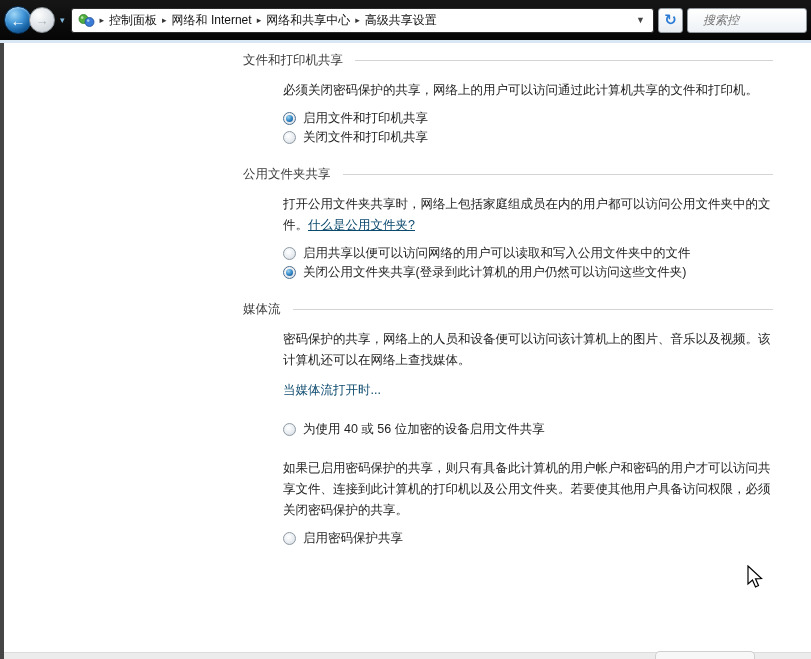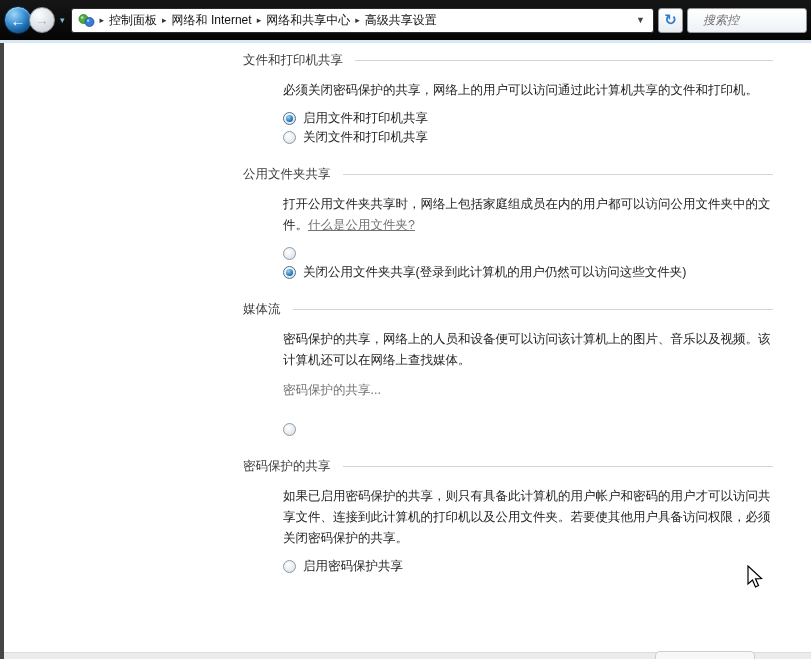--- a/index.html
+++ b/index.html
@@ -73,21 +73,21 @@
     border-radius:5px 5px 0 0; z-index:4;
   }
 
   
   .content { position:absolute; top:43px; left:0; width:811px; padding:9px 38px 0 243px; }
   .setting { margin-bottom:19px; }
   .sec-head { display:flex; align-items:center; height:17px; }
   .sec-title { font-size:12.5px; color:#3c3c3c; white-space:nowrap; }
   .sec-rule { flex:1 1 auto; border-top:1px solid #d4d4d4; margin-left:12px; }
   .desc { font-size:12.5px; line-height:21px; color:#1e1e1e; margin:11px 0 8px 40px; max-width:492px; }
-  .link { color:#737373; cursor:pointer; }
+  .link { color:#0c4a6e; cursor:pointer; }
   .link.underline { text-decoration:underline; }
   .action-link { display:inline-block; margin:3px 0 2px 40px; font-size:12.5px; }
 
   .options { margin-left:40px; }
   .opt { display:flex; align-items:center; gap:7px; height:19px; position:relative; }
   .radio {
     width:13px; height:13px; border-radius:50%; flex:0 0 auto;
     border:1px solid #8e9aa5;
     background:radial-gradient(circle at 40% 35%, #ffffff 0%, #e9edf1 55%, #cfd6dc 100%);
     position:relative;
@@ -171,50 +171,48 @@
 
   <section class="setting">
     <div class="sec-head">
       <span class="sec-title">公用文件夹共享</span>
       <span class="sec-rule"></span>
     </div>
     <p class="desc"><span>打开公用文件夹共享时，网络上包括家庭组成员在内的用户都可以访问公用文件夹中的文件。</span><a class="link underline">什么是公用文件夹?</a></p>
     <div class="options">
       <div class="opt">
         <span class="radio"></span>
+        <span class="opt-label">启用共享以便可以访问网络的用户可以读取和写入公用文件夹中的文件</span>
       </div>
       <div class="opt">
         <span class="radio selected"></span>
         <span class="opt-label">关闭公用文件夹共享(登录到此计算机的用户仍然可以访问这些文件夹)</span>
       </div>
     </div>
   </section>
 
   <section class="setting">
     <div class="sec-head">
       <span class="sec-title">媒体流</span>
       <span class="sec-rule"></span>
     </div>
     <p class="desc">密码保护的共享，网络上的人员和设备便可以访问该计算机上的图片、音乐以及视频。该计算机还可以在网络上查找媒体。</p>
-    <a class="link action-link">密码保护的共享...</a>
-  </section>
-
-  <section class="setting">
-    <div class="options">
-      <div class="opt">
-        <span class="radio"></span>
-      </div>
-    </div>
-  </section>
-
-  <section class="setting">
-    <div class="sec-head">
-      <span class="sec-title">密码保护的共享</span>
-      <span class="sec-rule"></span>
-    </div>
+    <a class="link action-link">当媒体流打开时...</a>
+  </section>
+
+  <section class="setting">
+    <div class="options">
+      <div class="opt">
+        <span class="radio"></span>
+        <span class="opt-label">为使用 40 或 56 位加密的设备启用文件共享</span>
+      </div>
+    </div>
+  </section>
+
+  <section class="setting">
     <p class="desc">如果已启用密码保护的共享，则只有具备此计算机的用户帐户和密码的用户才可以访问共享文件、连接到此计算机的打印机以及公用文件夹。若要使其他用户具备访问权限，必须关闭密码保护的共享。</p>
     <div class="options">
       <div class="opt">
         <span class="radio"></span>
         <span class="opt-label">启用密码保护共享</span>
       </div>
 
     </div>
   </section>
 

